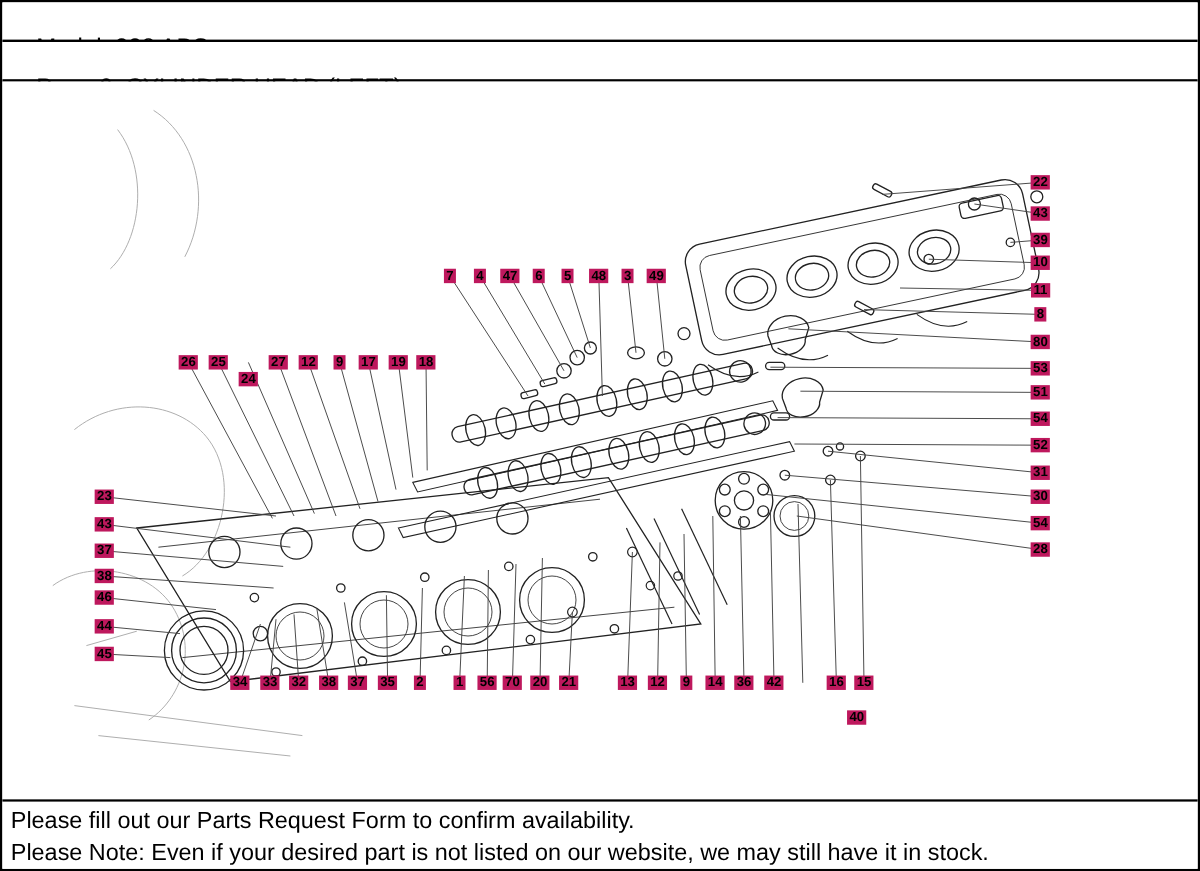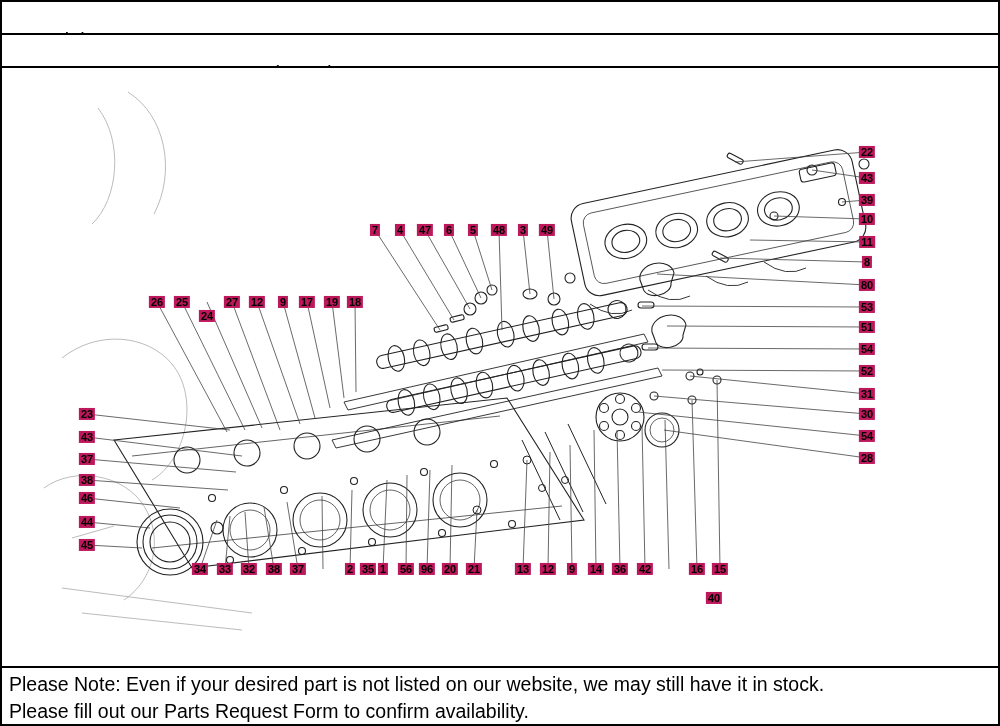--- a/index.html
+++ b/index.html
@@ -303,37 +303,37 @@
         <div class="callout" style="left: 85px; top: 391px;">37</div>
         <div class="callout" style="left: 85px; top: 412px;">38</div>
         <div class="callout" style="left: 85px; top: 430px;">46</div>
         <div class="callout" style="left: 85px; top: 454px;">44</div>
         <div class="callout" style="left: 85px; top: 477px;">45</div>
         <div class="callout" style="left: 198px; top: 501px;">34</div>
         <div class="callout" style="left: 223px; top: 501px;">33</div>
         <div class="callout" style="left: 247px; top: 501px;">32</div>
         <div class="callout" style="left: 272px; top: 501px;">38</div>
         <div class="callout" style="left: 296px; top: 501px;">37</div>
-        <div class="callout" style="left: 321px; top: 501px; margin-left: 45px;">35</div>
+        <div class="callout" style="left: 321px; top: 501px;">35</div>
         <div class="callout" style="left: 348px; top: 501px;">2</div>
         <div class="callout" style="left: 381px; top: 501px;">1</div>
         <div class="callout" style="left: 404px; top: 501px;">56</div>
-        <div class="callout" style="left: 425px; top: 501px;">96</div>
+        <div class="callout" style="left: 425px; top: 501px;">70</div>
         <div class="callout" style="left: 448px; top: 501px;">20</div>
         <div class="callout" style="left: 472px; top: 501px;">21</div>
         <div class="callout" style="left: 521px; top: 501px;">13</div>
         <div class="callout" style="left: 546px; top: 501px;">12</div>
         <div class="callout" style="left: 570px; top: 501px;">9</div>
         <div class="callout" style="left: 594px; top: 501px;">14</div>
         <div class="callout" style="left: 618px; top: 501px;">36</div>
         <div class="callout" style="left: 643px; top: 501px;">42</div>
         <div class="callout" style="left: 667px; top: 530px; margin-left: 45px;">40</div>
         <div class="callout" style="left: 695px; top: 501px;">16</div>
         <div class="callout" style="left: 718px; top: 501px;">15</div>
       </div>
   </div>
 
   <div class="note-bar">
+    <div>Please fill out our Parts Request Form to confirm availability.</div>
     <div>Please Note: Even if your desired part is not listed on our website, we may still have it in stock.</div>
-    <div>Please fill out our Parts Request Form to confirm availability.</div>
   </div>
 
 </div>
 
 </body></html>

